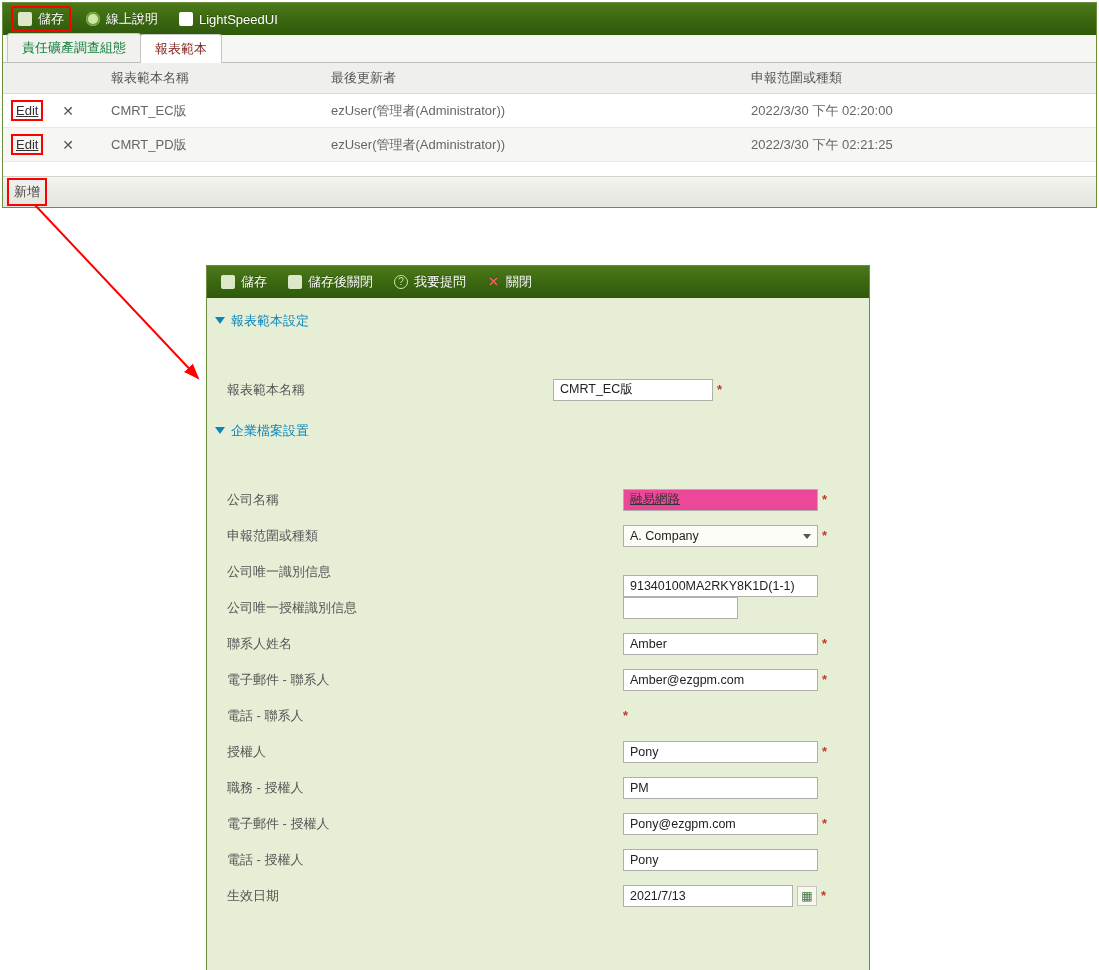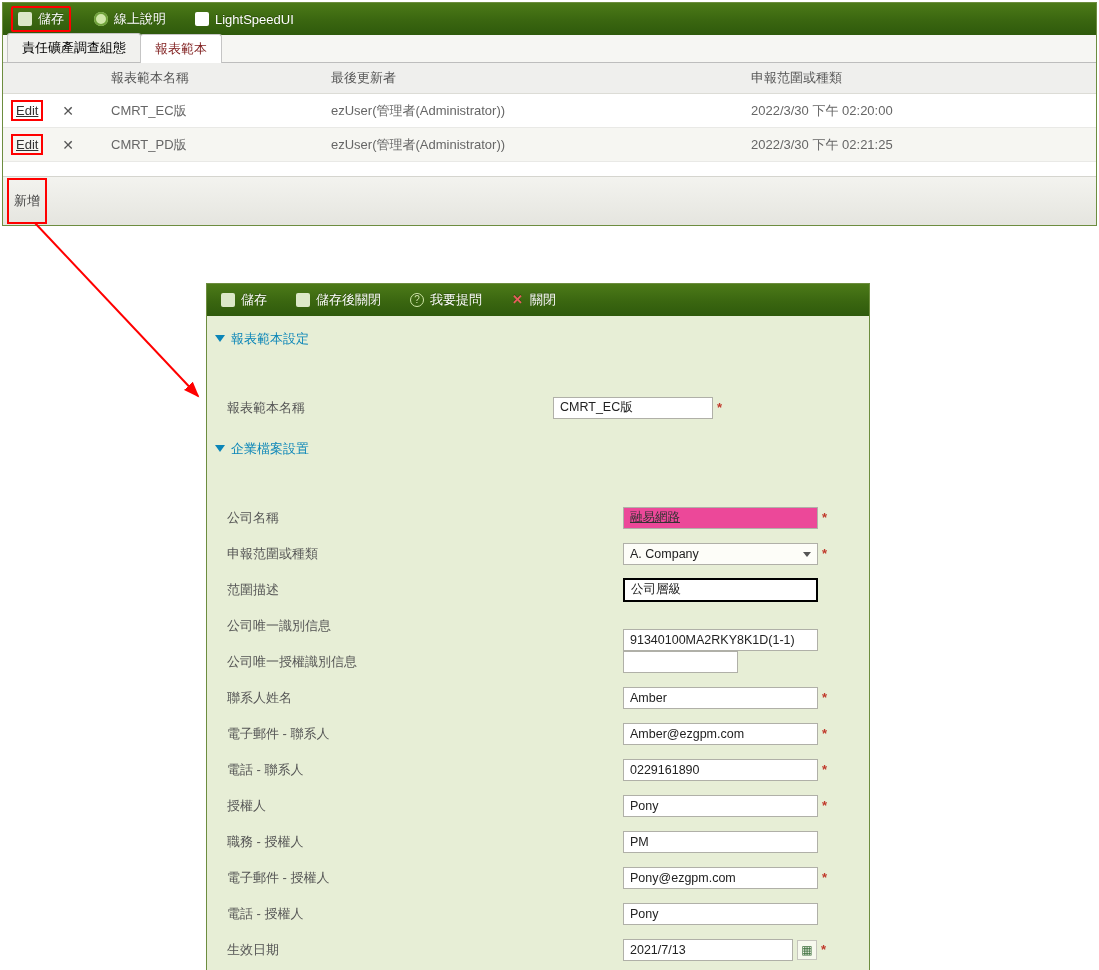--- a/index.html
+++ b/index.html
@@ -14,21 +14,21 @@
 
   
   .red-box { border: 2px solid #ff0000; }
 
   
   .main-window {
     border: 1px solid #6d8d3f;
     margin: 2px;
   }
   .toolbar {
-    display: flex; align-items: center; gap: 17px;
+    display: flex; align-items: center; gap: 9px;
     height: 32px; padding: 0 8px;
     background: linear-gradient(#4c7a18, #3a6610 55%, #2f5a0c);
     color: #fff;
     font-size: 13px;
   }
   .toolbar .btn {
     display: inline-flex; align-items: center; gap: 6px;
     padding: 4px 6px; border-radius: 2px;
     text-shadow: 0 -1px 0 rgba(0,0,0,.3);
   }
@@ -52,21 +52,21 @@
     background: #f6f6f3;
     border-bottom: 1px solid #bdbdbd;
   }
   .tab {
     padding: 5px 14px;
     background: #f1f1ee;
     border: 1px solid #c5c5c5;
     border-bottom: none;
     border-radius: 3px 3px 0 0;
     margin-right: -1px;
-    color: #000000;
+    color: #15803d;
   }
   .tab.active {
     background: #fff;
     position: relative;
     top: 1px;
     color: #7f1d1d;
   }
 
   .grid {
     width: 100%;
@@ -98,21 +98,21 @@
   }
 
   .add-bar {
     background: linear-gradient(#f3f3ef, #e5e5df);
     border-top: 1px solid #d5d5cf;
     padding: 1px 4px;
     text-align: left;
   }
   .add-btn {
     display: inline-block;
-    padding: 12px 5px;
+    padding: 3px 5px;
     color: #444;
   }
 
   
   .arrow-wrap {
     position: relative;
     height: 0;
   }
   .arrow-svg {
     position: absolute;
@@ -345,26 +345,20 @@
     </div>
 
     <div class="form-row">
       <div class="lab">申報范圍或種類</div>
       <div class="val" style="padding-left:210px;">
         <span class="sel">A. Company</span>
         <span class="req">*</span>
       </div>
     </div>
 
-    <div class="form-row">
-      <div class="lab">范圍描述</div>
-      <div class="val" style="padding-left:210px;">
-        <input class="txt focus" value="公司層級" style="">
-      </div>
-    </div>
 
     <div class="form-row">
       <div class="lab">公司唯一識別信息</div>
       <div class="val" style="padding-left:210px;margin-top:28px;">
         <input class="txt" value="91340100MA2RKY8K1D(1-1)" style="">
       </div>
     </div>
 
     <div class="form-row">
       <div class="lab">公司唯一授權識別信息</div>
@@ -386,21 +380,20 @@
       <div class="lab">電子郵件 - 聯系人</div>
       <div class="val" style="padding-left:210px;">
         <input class="txt" value="Amber@ezgpm.com" style="">
         <span class="req">*</span>
       </div>
     </div>
 
     <div class="form-row">
       <div class="lab">電話 - 聯系人</div>
       <div class="val" style="padding-left:210px;">
-        <input class="txt" value="0229161890" style="">
         <span class="req">*</span>
       </div>
     </div>
 
     <div class="form-row">
       <div class="lab">授權人</div>
       <div class="val" style="padding-left:210px;">
         <input class="txt" value="Pony" style="">
         <span class="req">*</span>
       </div>

